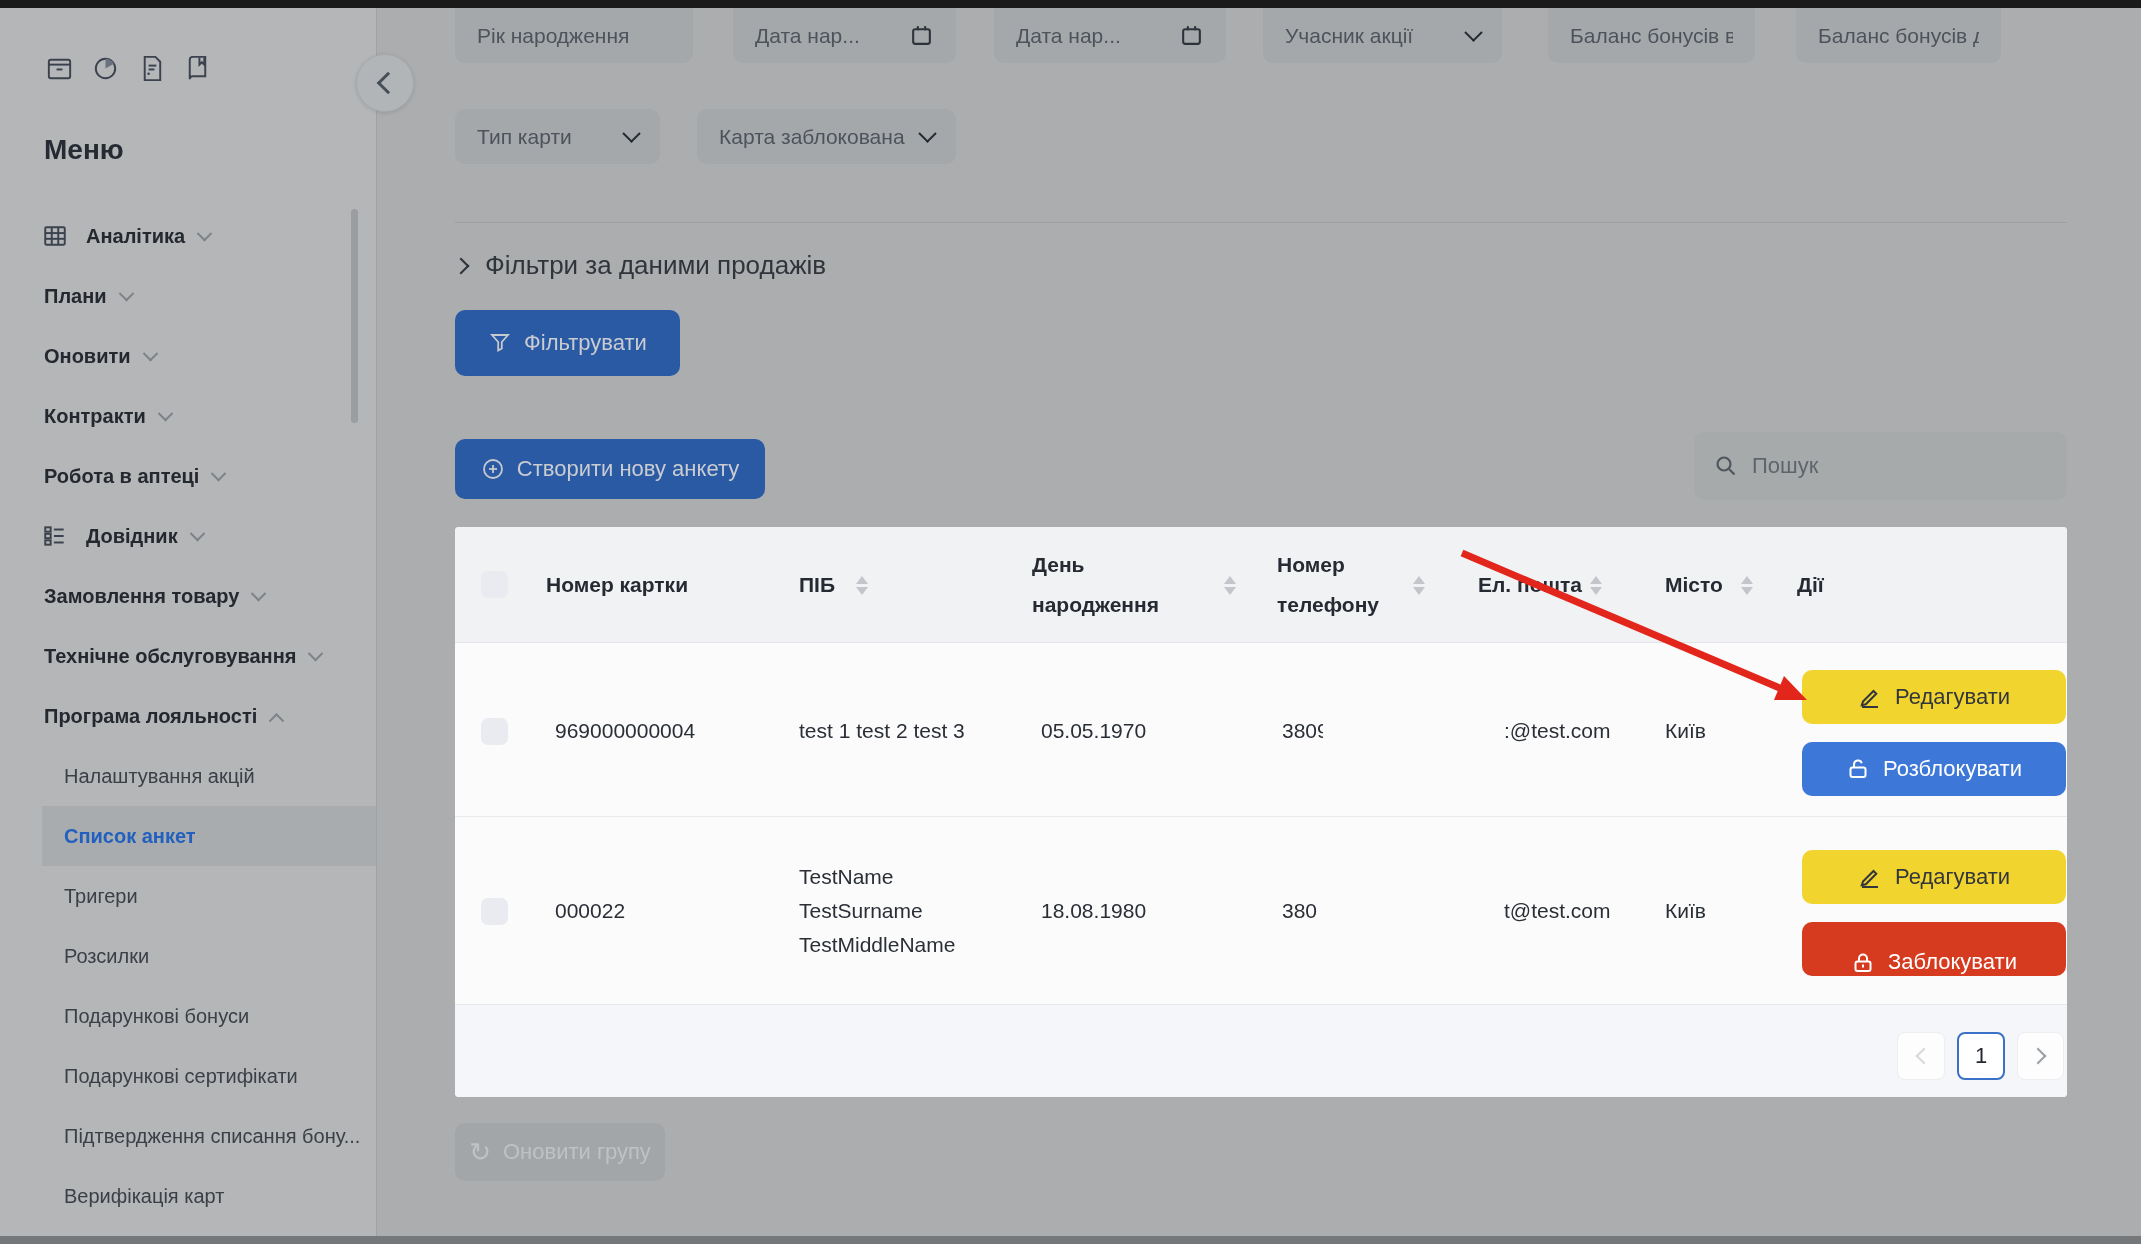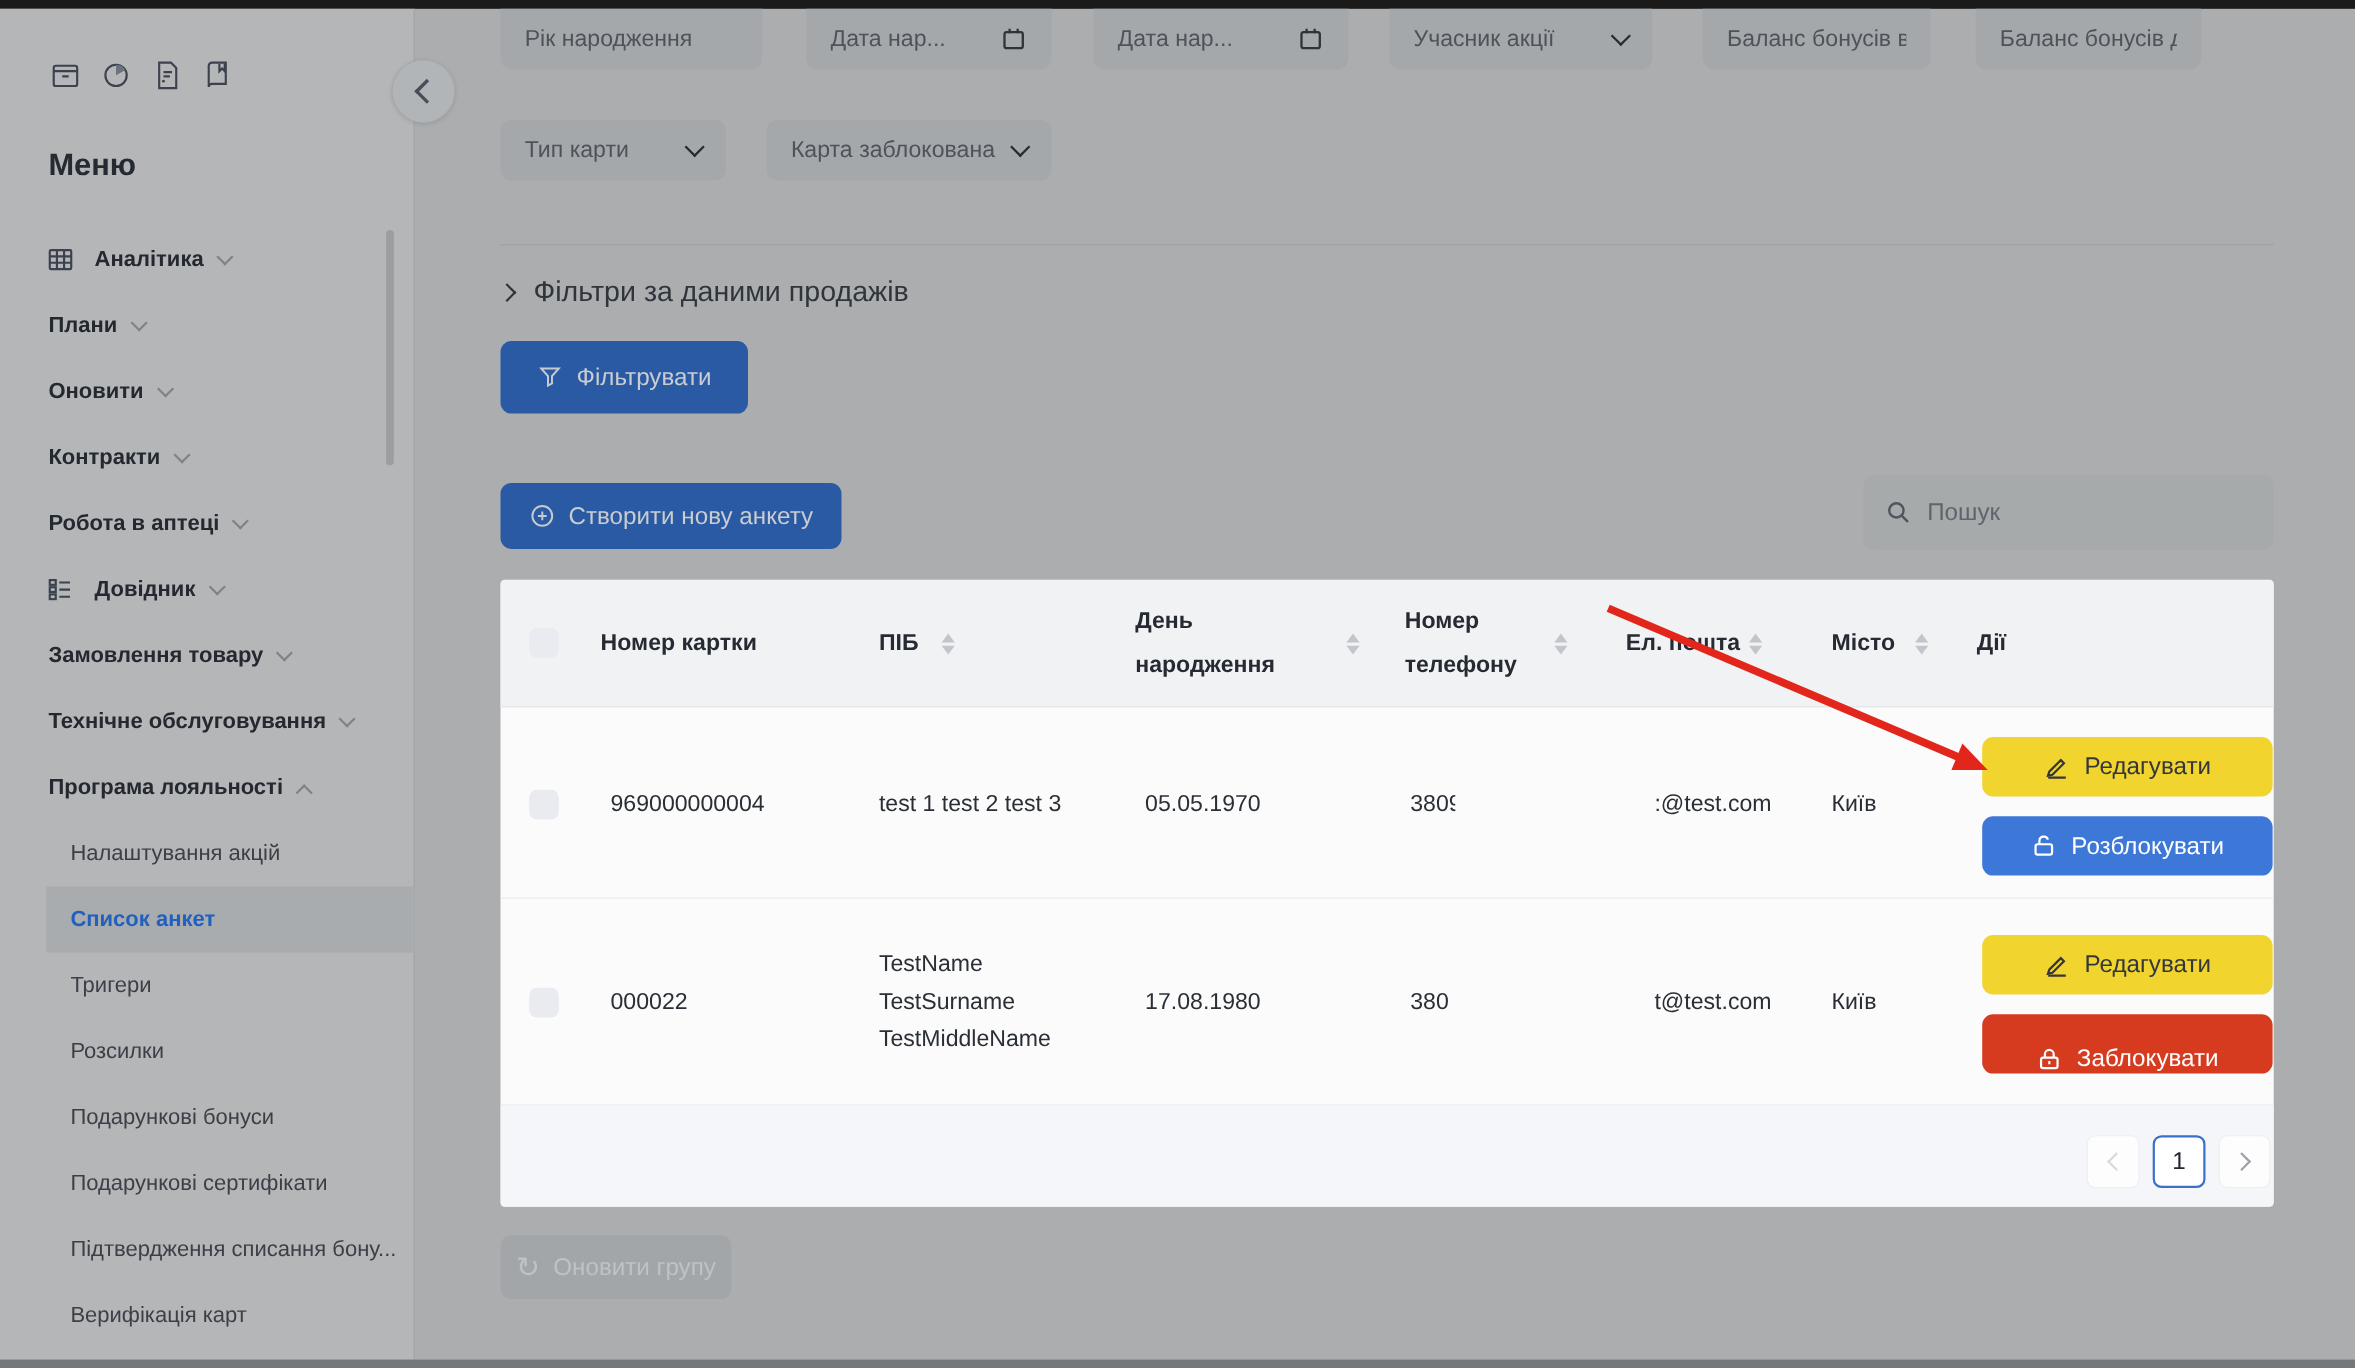--- a/index.html
+++ b/index.html
@@ -351,21 +351,21 @@
   <div class="abs rowline" style="top:289px;"></div>
 
   <div>
     <div class="abs checkbox" style="left:26px;top:371px;"></div>
     <div class="abs cell" style="left:100px;top:370px;">000022</div>
     <div class="abs cell multi" style="left:344px;top:333px;">
       <div>TestName</div>
       <div>TestSurname</div>
       <div>TestMiddleName</div>
     </div>
-    <div class="abs cell" style="left:586px;top:370px;">17.08.1980</div>
+    <div class="abs cell" style="left:586px;top:370px;">18.08.1980</div>
     <div class="abs cell" style="left:827px;top:370px;">380</div>
     <div class="abs cell" style="left:1049px;top:370px;">t@test.com</div>
     <div class="abs cell" style="left:1210px;top:370px;">Київ</div>
     <button class="abs abtn yellow" style="left:1347px;top:323px;">
       <svg viewBox="0 0 24 24">
           <path d="M5 16.5 L15.5 6 l2.8 2.8 L7.8 19.3 l-4 .9 z"></path>
           <line x1="4" y1="22" x2="20" y2="22"></line>
         </svg>
       <span>Редагувати</span>
     </button>

